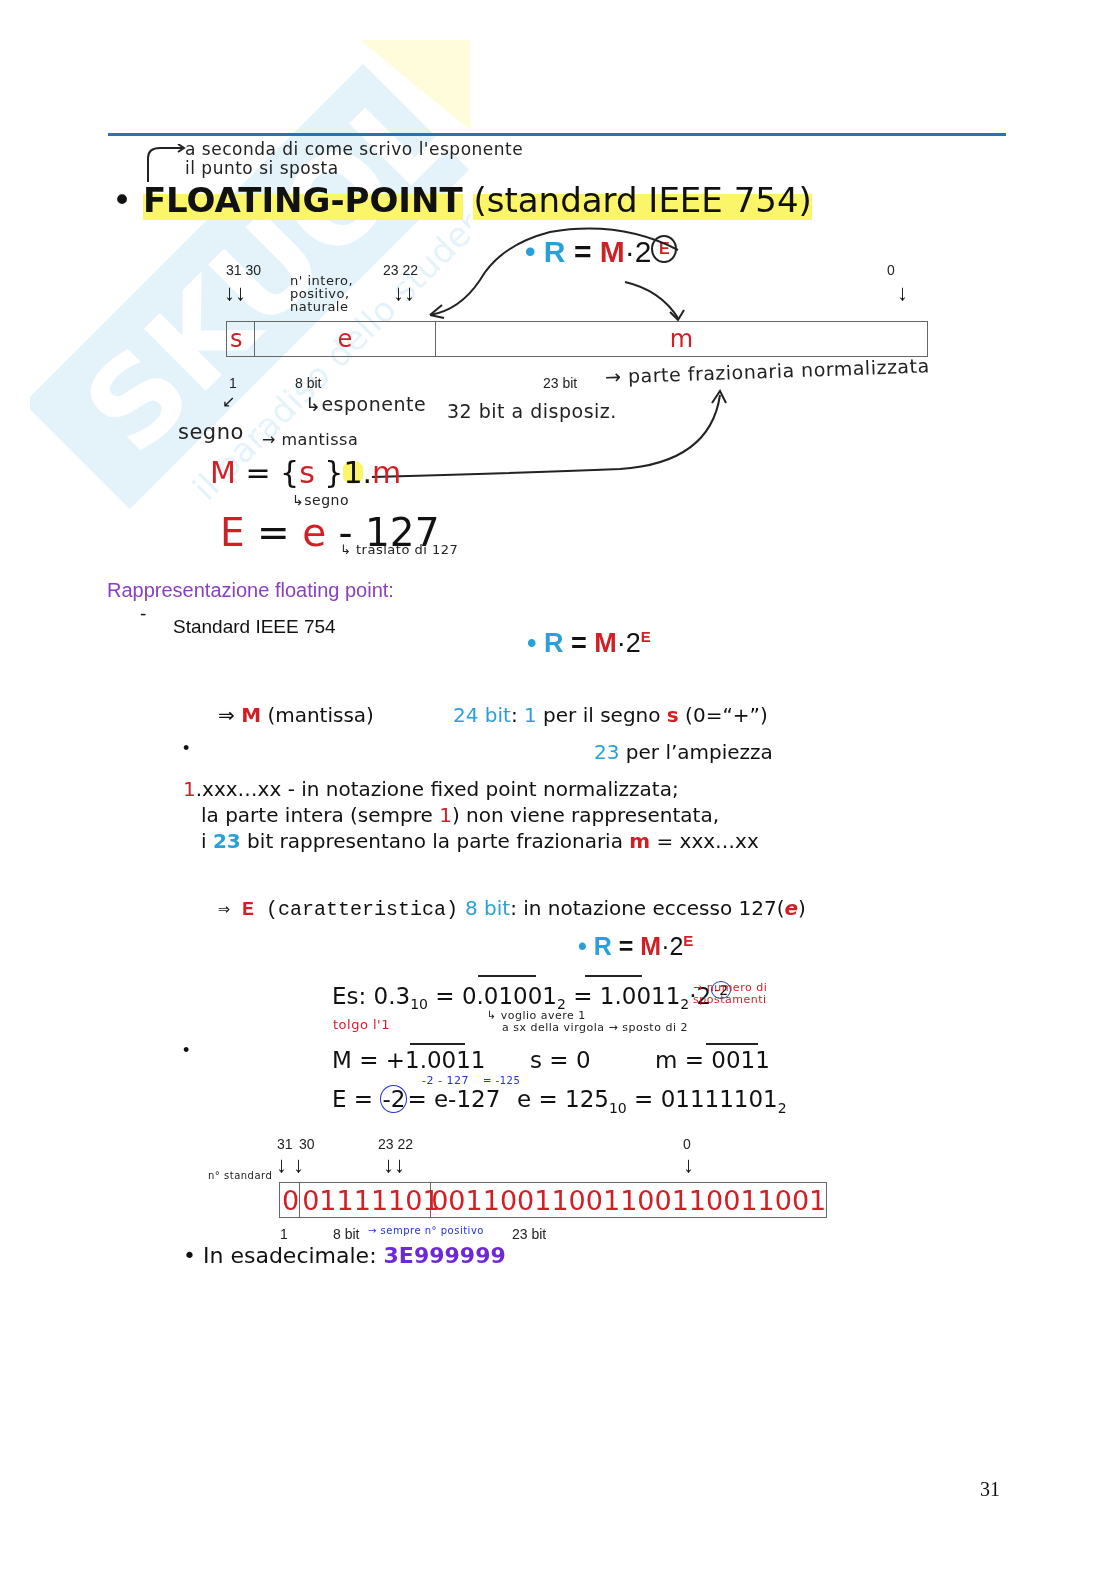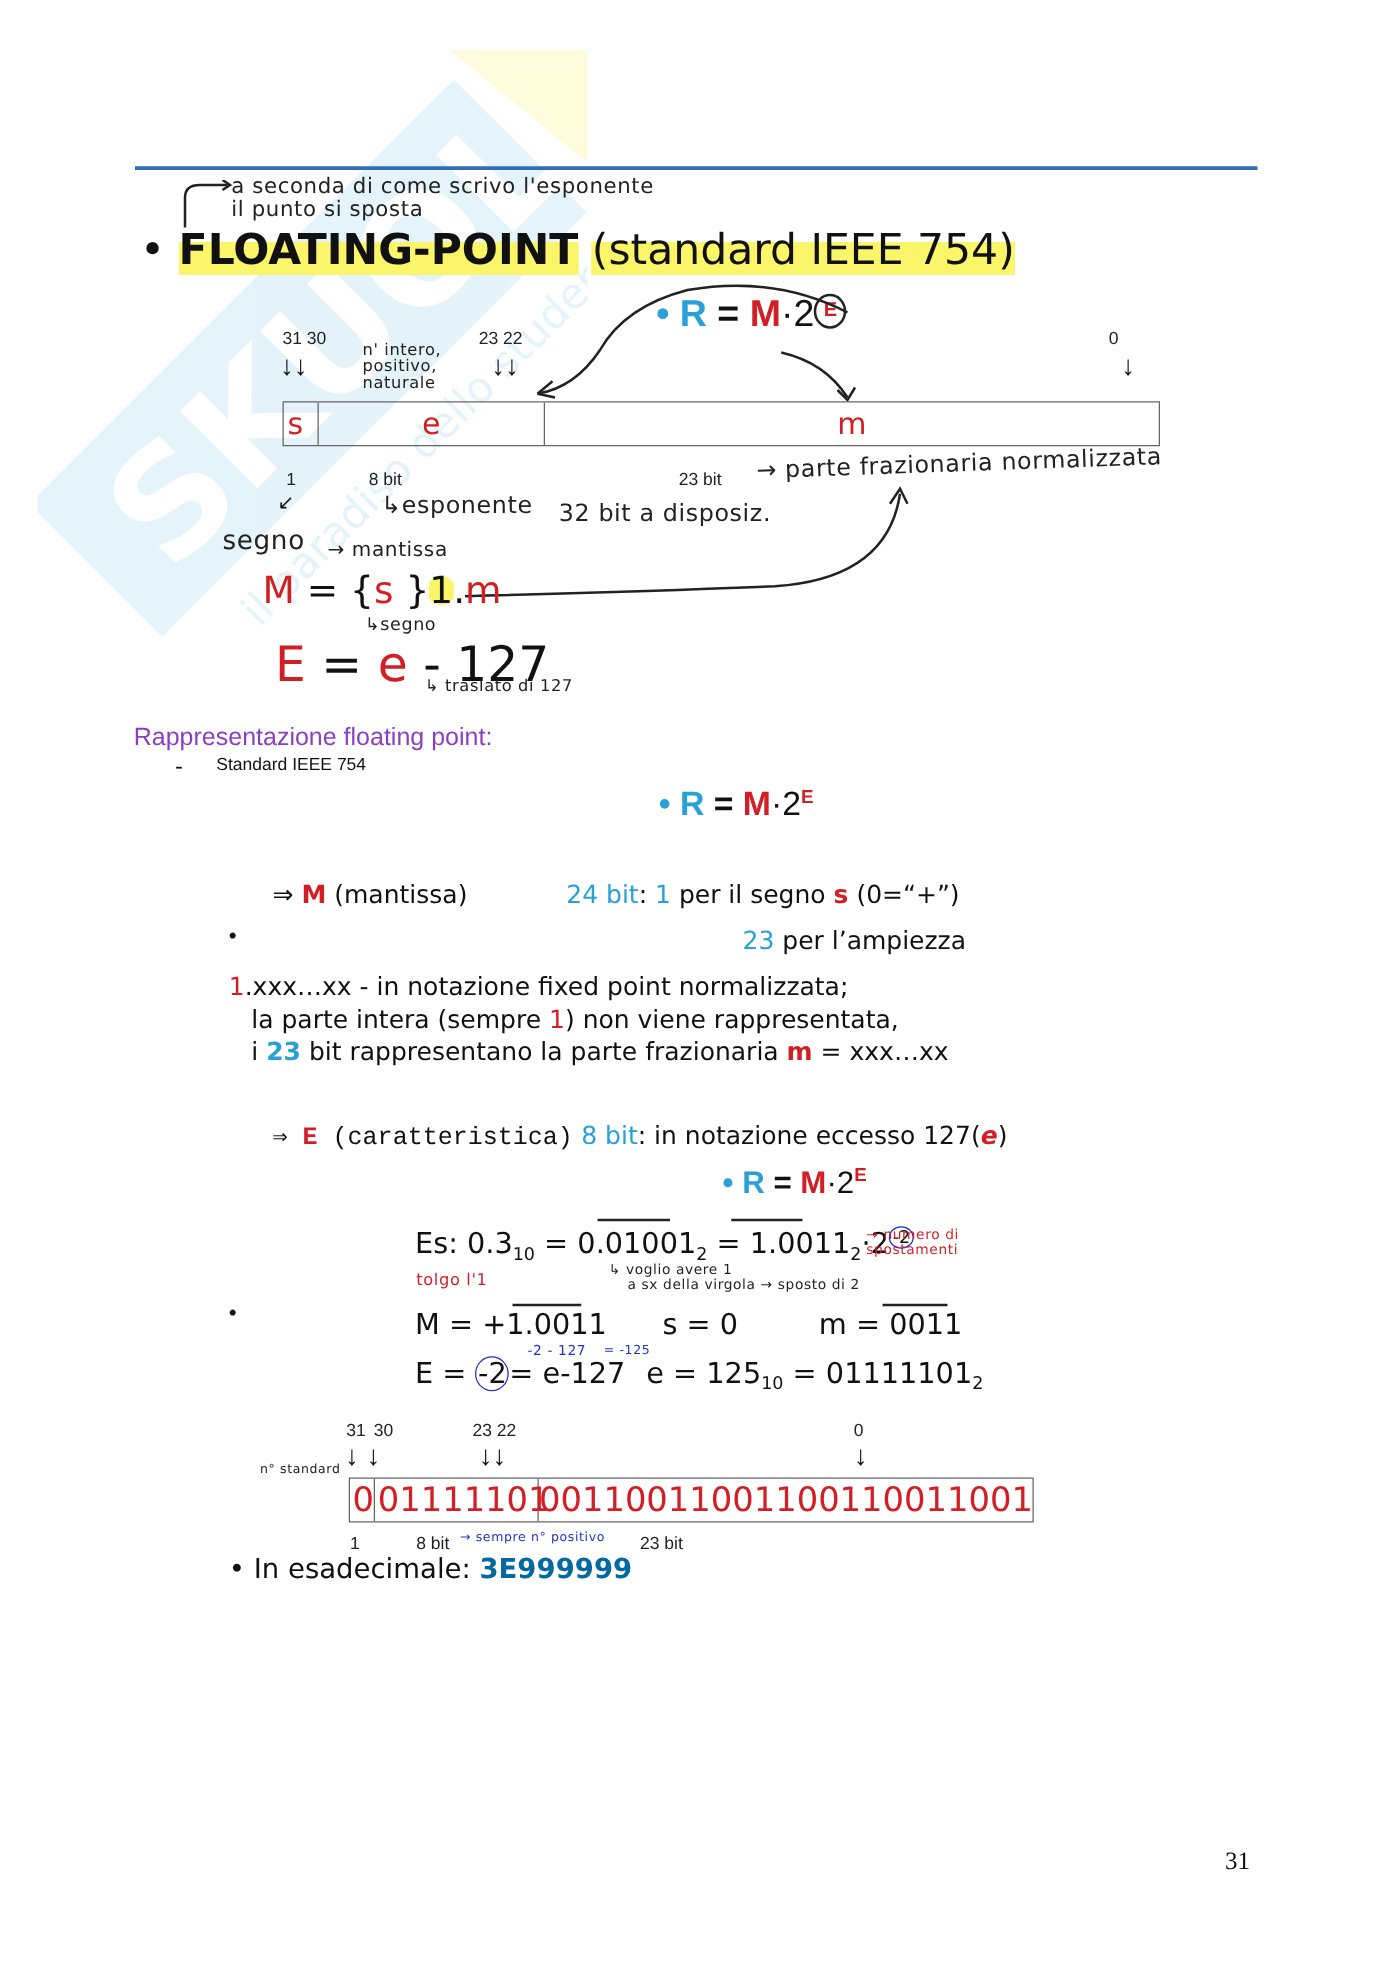--- a/index.html
+++ b/index.html
@@ -113,21 +113,21 @@
   <span class="red">M</span><span> = {</span><span class="red">s</span><span> }</span><span style="background:radial-gradient(circle,#fbf56a 55%,transparent 60%);">1</span><span>.</span><span class="red">m</span>
 </div>
 <div class="abs hand" style="left:292px;top:492px;font-size:14px;">↳segno</div>
 <div class="abs cal" style="left:220px;top:510px;font-size:39px;">
   <span class="red">E</span><span> = </span><span class="red">e</span><span> - 127</span>
 </div>
 <div class="abs hand" style="left:340px;top:542px;font-size:13px;">↳ traslato di 127</div>
 
 <div class="abs link" style="left:107px;top:579px;">Rappresentazione floating point:</div>
 <div class="abs" style="left:140px;top:603px;font-size:19px;">-</div>
-<div class="abs" style="left:173px;top:603px;font-size:14px;">Standard IEEE 754</div>
+<div class="abs" style="left:173px;top:616px;font-size:19px;">Standard IEEE 754</div>
 
 <div class="abs formula" style="left:527px;top:628px;font-size:27px;">
   <span class="blue">•</span>
   <span class="blue">R</span>
   <span>=</span>
   <span class="red">M</span><span style="font-weight:normal">·2</span><sup class="e">E</sup>
 </div>
 
 <div class="abs body20" style="left:218px;top:703px;">
   <span>⇒</span>
@@ -210,16 +210,16 @@
       <span class="bits">00110011001100110011001</span>
     </div>
 </div>
 <div class="abs small" style="left:280px;top:1226px;">1</div>
 <div class="abs small" style="left:333px;top:1226px;">8 bit</div>
 <div class="abs hand navy" style="left:368px;top:1225px;font-size:10px;">→ sempre n° positivo</div>
 <div class="abs small" style="left:512px;top:1226px;">23 bit</div>
 
 <div class="abs cal" style="left:183px;top:1243px;font-size:22px;">
   <span>•</span>
-  <span>In esadecimale: </span><b style="color:#0369a1">3E999999</b>
+  <span>In esadecimale: </span><b style="color:#6d28d9">3E999999</b>
 </div>
 
 <div class="abs pagenum" style="left:980px;top:1478px;">31</div>
 
 </body></html>

